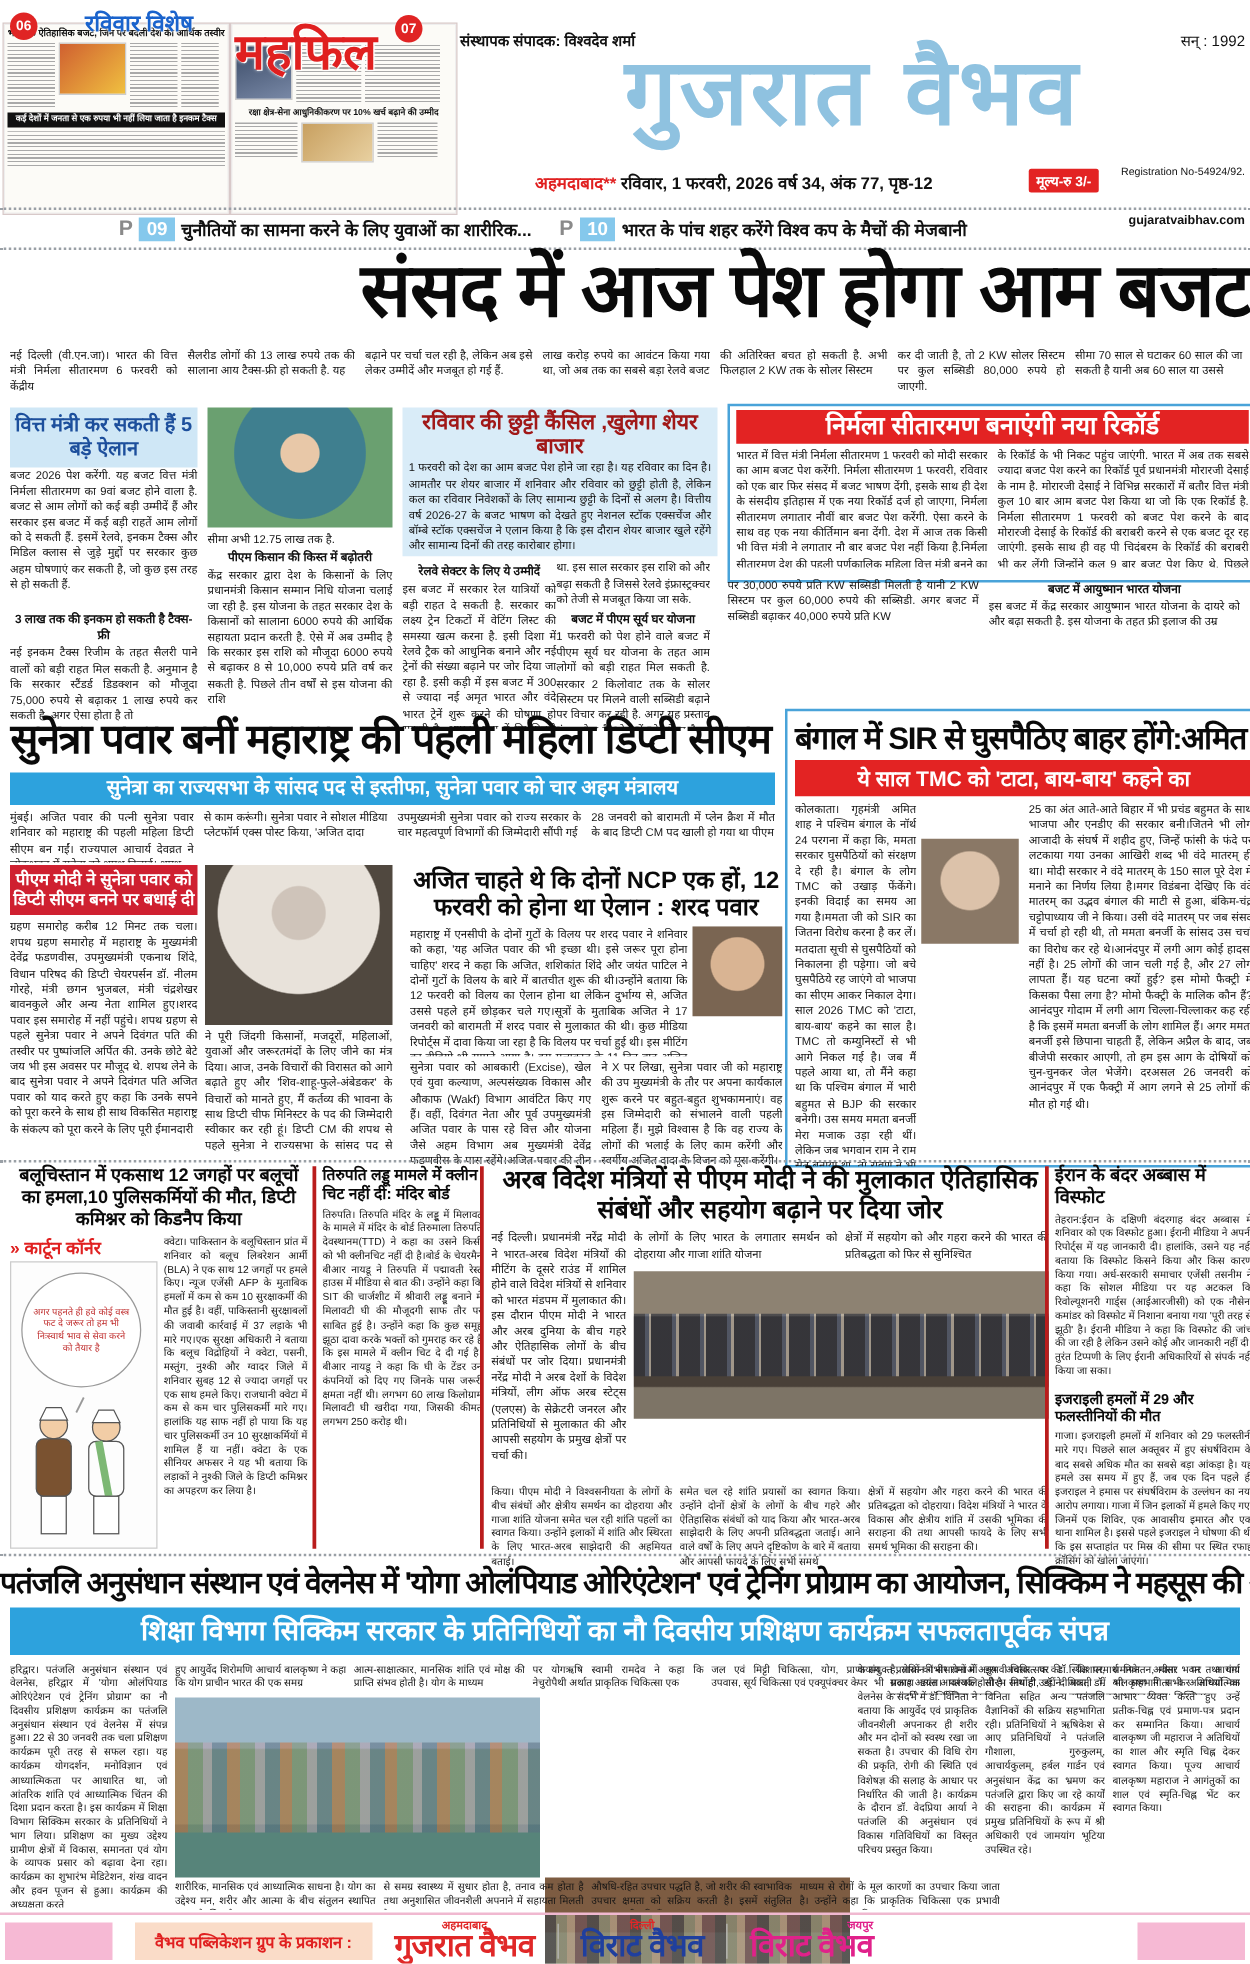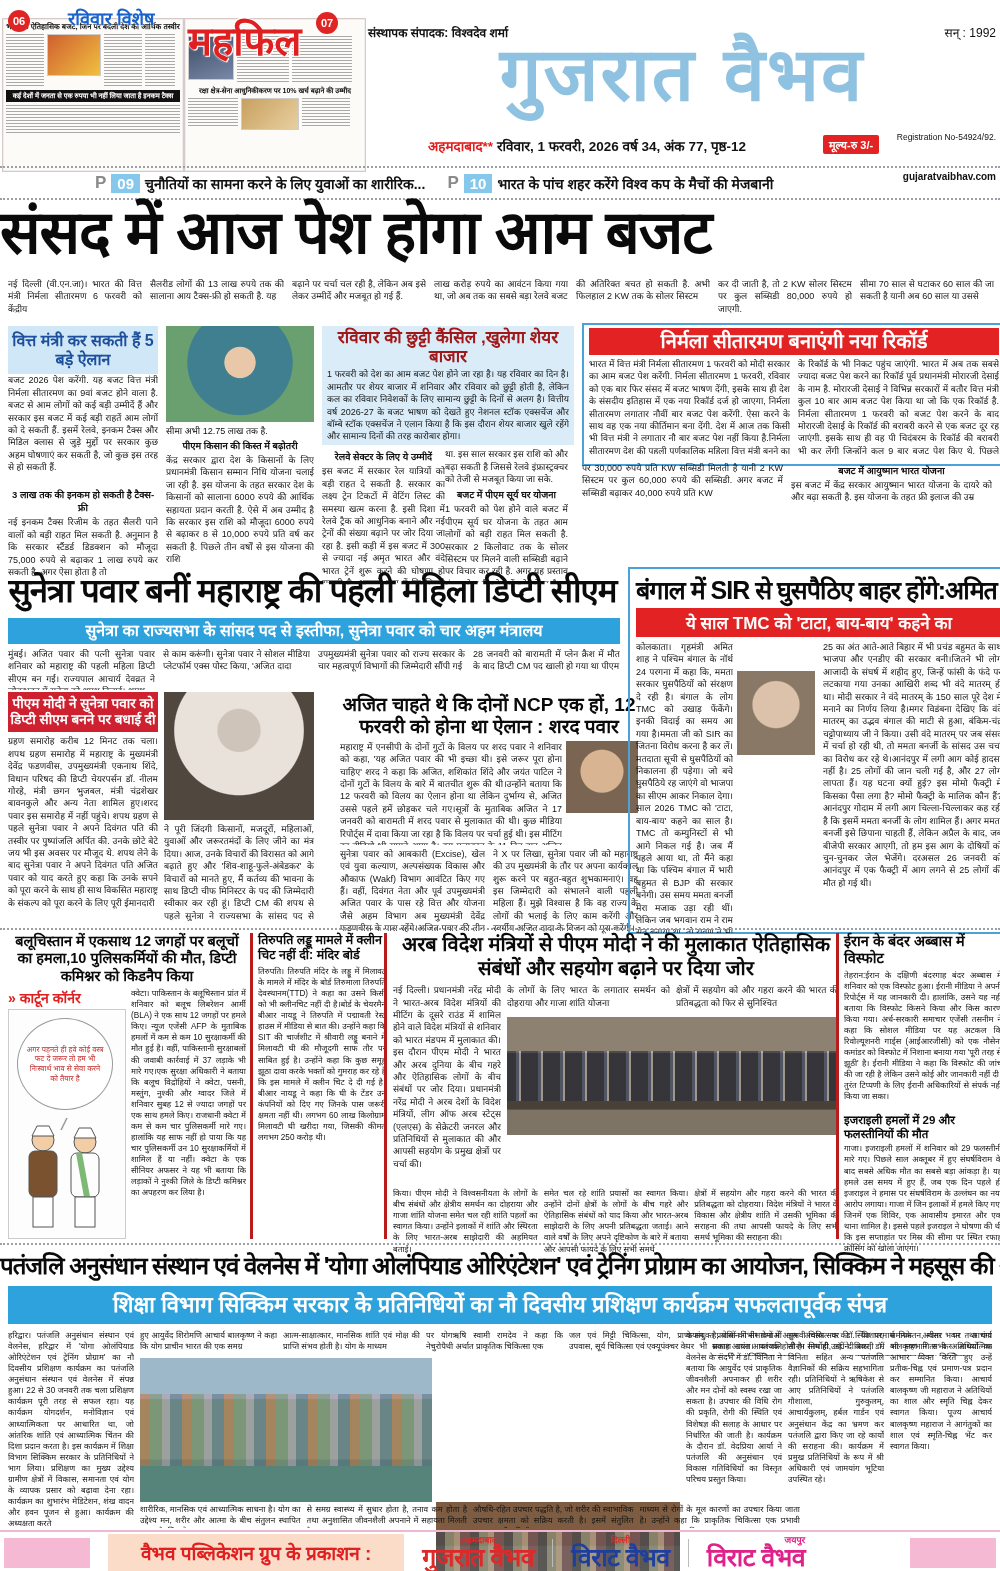--- a/index.html
+++ b/index.html
@@ -85,21 +85,21 @@
       <span style="background:#85c8ec;color:#fff;font-weight:800;font-size:15px;padding:1px 6px;">09</span>
       <span style="font-size:14px;font-weight:bold;">चुनौतियों का सामना करने के लिए युवाओं का शारीरिक...</span>
     </div>
     <div style="display:flex;align-items:center;gap:5px;margin-left:22px;">
       <span style="font-size:17px;font-weight:800;color:#8a8a8a;">P</span>
       <span style="background:#85c8ec;color:#fff;font-weight:800;font-size:15px;padding:1px 6px;">10</span>
       <span style="font-size:14px;font-weight:bold;">भारत के पांच शहर करेंगे विश्व कप के मैचों की मेजबानी</span>
     </div>
   </div>
 
-  <div class="abs hl" style="left:0;top:198px;width:1000px;height:76px;font-size:60px;text-align:left;white-space:nowrap;letter-spacing:-1px;line-height:1.15;">संसद में आज पेश होगा आम बजट</div>
+  <div class="abs hl" style="left:0;top:198px;width:1000px;height:76px;font-size:60px;text-align:right;white-space:nowrap;letter-spacing:-1px;line-height:1.15;">संसद में आज पेश होगा आम बजट</div>
 
   <div class="abs" style="left:8px;top:278px;width:986px;height:44px;display:flex;gap:8px;">
     <div class="bt" style="flex:1;">नई दिल्ली (वी.एन.जा)। भारत की वित्त मंत्री निर्मला सीतारमण 6 फरवरी को केंद्रीय</div>
     <div class="bt" style="flex:1;">सैलरीड लोगों की 13 लाख रुपये तक की सालाना आय टैक्स-फ्री हो सकती है. यह</div>
     <div class="bt" style="flex:1;">बढ़ाने पर चर्चा चल रही है, लेकिन अब इसे लेकर उम्मीदें और मजबूत हो गई हैं.</div>
     <div class="bt" style="flex:1;">लाख करोड़ रुपये का आवंटन किया गया था, जो अब तक का सबसे बड़ा रेलवे बजट</div>
     <div class="bt" style="flex:1;">की अतिरिक्त बचत हो सकती है. अभी फिलहाल 2 KW तक के सोलर सिस्टम</div>
     <div class="bt" style="flex:1;">कर दी जाती है, तो 2 KW सोलर सिस्टम पर कुल सब्सिडी 80,000 रुपये हो जाएगी.</div>
     <div class="bt" style="flex:1;">सीमा 70 साल से घटाकर 60 साल की जा सकती है यानी अब 60 साल या उससे</div>
   </div>
@@ -160,21 +160,21 @@
     <div class="bt" style="flex:1;">28 जनवरी को बारामती में प्लेन क्रैश में मौत के बाद डिप्टी CM पद खाली हो गया था पीएम</div>
   </div>
   <div class="abs" style="left:8px;top:692px;width:150px;height:232px;">
     <div class="redbar" style="background:#cf2030;font-size:13.5px;padding:4px 2px;line-height:1.2;">पीएम मोदी ने सुनेत्रा पवार को डिप्टी सीएम बनने पर बधाई दी</div>
     <div class="bt" style="margin-top:3px;height:178px;">ग्रहण समारोह करीब 12 मिनट तक चला। शपथ ग्रहण समारोह में महाराष्ट्र के मुख्यमंत्री देवेंद्र फडणवीस, उपमुख्यमंत्री एकनाथ शिंदे, विधान परिषद की डिप्टी चेयरपर्सन डॉ. नीलम गोरहे, मंत्री छगन भुजबल, मंत्री चंद्रशेखर बावनकुले और अन्य नेता शामिल हुए।शरद पवार इस समारोह में नहीं पहुंचे। शपथ ग्रहण से पहले सुनेत्रा पवार ने अपने दिवंगत पति की तस्वीर पर पुष्पांजलि अर्पित की. उनके छोटे बेटे जय भी इस अवसर पर मौजूद थे. शपथ लेने के बाद सुनेत्रा पवार ने अपने दिवंगत पति अजित पवार को याद करते हुए कहा कि उनके सपने को पूरा करने के साथ ही साथ विकसित महाराष्ट्र के संकल्प को पूरा करने के लिए पूरी ईमानदारी</div>
   </div>
   <div class="abs" style="left:164px;top:692px;width:150px;height:232px;">
     <div class="photo" style="width:150px;height:128px;background:radial-gradient(circle at 50% 30%,#cfc4ba 0 18%,#e8e2da 19% 55%,#50483f 56%);"></div>
     <div class="bt" style="margin-top:3px;height:98px;">ने पूरी जिंदगी किसानों, मजदूरों, महिलाओं, युवाओं और जरूरतमंदों के लिए जीने का मंत्र दिया। आज, उनके विचारों की विरासत को आगे बढ़ाते हुए और 'शिव-शाहू-फुले-अंबेडकर' के विचारों को मानते हुए, मैं कर्तव्य की भावना के साथ डिप्टी चीफ मिनिस्टर के पद की जिम्मेदारी स्वीकार कर रही हूं। डिप्टी CM की शपथ से पहले सुनेत्रा ने राज्यसभा के सांसद पद से इस्तीफा दे दिया। महाराष्ट्र की सियासत में अहम प्रशासनिक फेरबदल के तहत</div>
   </div>
-  <div class="abs" style="left:340px;top:694px;width:298px;height:230px;">
+  <div class="abs" style="left:328px;top:694px;width:298px;height:230px;">
     <div class="hl" style="font-size:19px;text-align:center;line-height:1.15;">अजित चाहते थे कि दोनों NCP एक हों, 12 फरवरी को होना था ऐलान : शरद पवार</div>
     <div style="margin-top:3px;overflow:hidden;">
       <div class="photo" style="float:right;width:72px;height:72px;margin:0 0 3px 4px;background:radial-gradient(circle at 50% 42%,#d9b493 0 38%,#7a6552 40%);"></div>
       <div class="bt" style="height:104px;">महाराष्ट्र में एनसीपी के दोनों गुटों के विलय पर शरद पवार ने शनिवार को कहा, 'यह अजित पवार की भी इच्छा थी। इसे जरूर पूरा होना चाहिए' शरद ने कहा कि अजित, शशिकांत शिंदे और जयंत पाटिल ने दोनों गुटों के विलय के बारे में बातचीत शुरू की थी।उन्होंने बताया कि 12 फरवरी को विलय का ऐलान होना था लेकिन दुर्भाग्य से, अजित उससे पहले हमें छोड़कर चले गए।सूत्रों के मुताबिक अजित ने 17 जनवरी को बारामती में शरद पवार से मुलाकात की थी। कुछ मीडिया रिपोर्ट्स में दावा किया जा रहा है कि विलय पर चर्चा हुई थी। इस मीटिंग का वीडियो भी सामने आया है। इस मुलाकात के 11 दिन बाद अजित की प्लेन क्रैश में मौत हो गई थी।</div>
     </div>
     <div style="display:flex;gap:8px;margin-top:3px;">
       <div class="bt" style="flex:1;height:86px;">सुनेत्रा पवार को आबकारी (Excise), खेल एवं युवा कल्याण, अल्पसंख्यक विकास और औकाफ (Wakf) विभाग आवंटित किए गए हैं। वहीं, दिवंगत नेता और पूर्व उपमुख्यमंत्री अजित पवार के पास रहे वित्त और योजना जैसे अहम विभाग अब मुख्यमंत्री देवेंद्र फडणवीस के पास रहेंगे।अजित पवार की तीन दिन पहले</div>
       <div class="bt" style="flex:1;height:86px;">ने X पर लिखा, सुनेत्रा पवार जी को महाराष्ट्र की उप मुख्यमंत्री के तौर पर अपना कार्यकाल शुरू करने पर बहुत-बहुत शुभकामनाएं। वह इस जिम्मेदारी को संभालने वाली पहली महिला हैं। मुझे विश्वास है कि वह राज्य के लोगों की भलाई के लिए काम करेंगी और स्वर्गीय अजित दादा के विजन को पूरा करेंगी।</div>
     </div>
   </div>
@@ -277,21 +277,21 @@
   <div class="abs bt2" style="left:890px;top:1330px;width:102px;height:196px;">समापन अवसर पर आचार्य बालकृष्ण ने सभी अतिथियों का आभार व्यक्त करते हुए उन्हें प्रतीक-चिह्न एवं प्रमाण-पत्र प्रदान कर सम्मानित किया। आचार्य बालकृष्ण जी महाराज ने अतिथियों का शाल और स्मृति चिह्न देकर स्वागत किया। पूज्य आचार्य बालकृष्ण महाराज ने आगंतुकों का शाल एवं स्मृति-चिह्न भेंट कर स्वागत किया।</div>
   <div class="abs" style="left:140px;top:1504px;width:660px;height:24px;display:flex;gap:6px;">
     <div class="bt2" style="flex:1;">शारीरिक, मानसिक एवं आध्यात्मिक साधना है। योग का उद्देश्य मन, शरीर और आत्मा के बीच संतुलन स्थापित करना है, जिससे</div>
     <div class="bt2" style="flex:1;">से समग्र स्वास्थ्य में सुधार होता है, तनाव कम होता है तथा अनुशासित जीवनशैली अपनाने में सहायता मिलती है। इस अवसर</div>
     <div class="bt2" style="flex:1;">औषधि-रहित उपचार पद्धति है, जो शरीर की स्वाभाविक उपचार क्षमता को सक्रिय करती है। इसमें संतुलित आहार, जड़ी-बूटियाँ,</div>
     <div class="bt2" style="flex:1;">माध्यम से रोगों के मूल कारणों का उपचार किया जाता है। उन्होंने कहा कि प्राकृतिक चिकित्सा एक प्रभावी पूरक उपचार पद्धति</div>
   </div>
 
   <div class="abs" style="left:0;top:1530px;width:1000px;height:41px;border-top:2px solid #f0b8d0;display:flex;align-items:center;gap:18px;">
     <div class="pinkblk" style="width:86px;height:30px;margin-left:4px;"></div>
-    <div style="background:#fadcc8;color:#e02020;font-weight:800;font-size:19px;padding:6px 33px;">वैभव पब्लिकेशन ग्रुप के प्रकाशन :</div>
+    <div style="background:#fadcc8;color:#e02020;font-weight:800;font-size:13px;padding:6px 16px;">वैभव पब्लिकेशन ग्रुप के प्रकाशन :</div>
     <div class="logoGroup">
       <div class="logoCity" style="color:#e02828;">अहमदाबाद</div>
       <div class="logoName" style="color:#e02828;">गुजरात वैभव</div>
     </div>
     <div style="width:1px;height:28px;background:#bbb;"></div>
     <div class="logoGroup">
       <div class="logoCity" style="color:#e02828;text-align:center;">दिल्ली</div>
       <div class="logoName" style="color:#1f3f9e;">विराट वैभव</div>
     </div>
     <div style="width:1px;height:28px;background:#bbb;"></div>

